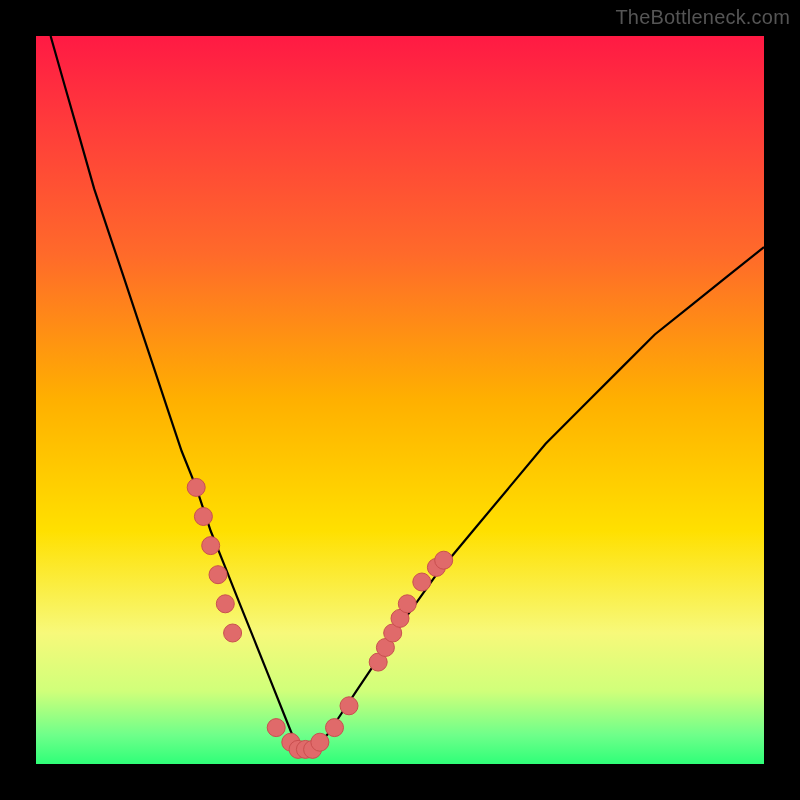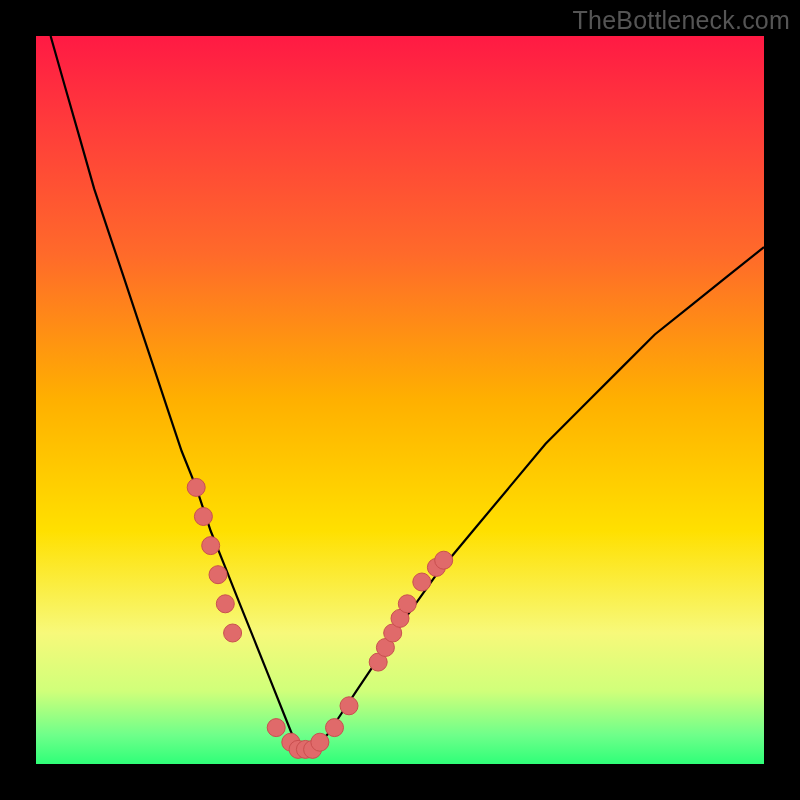--- a/index.html
+++ b/index.html
@@ -24,21 +24,21 @@
     top: 36px;
     width: 728px;
     height: 728px;
     
   }
   .watermark {
     position: absolute;
     top: 6px;
     right: 10px;
     color: #555;
-    font-size: 25px;
+    font-size: 20px;
     font-weight: 500;
     letter-spacing: 0.2px;
     user-select: none;
   }
   svg { display: block; }
 </style>
 </head>
 <body>
 
 <div class="frame">

